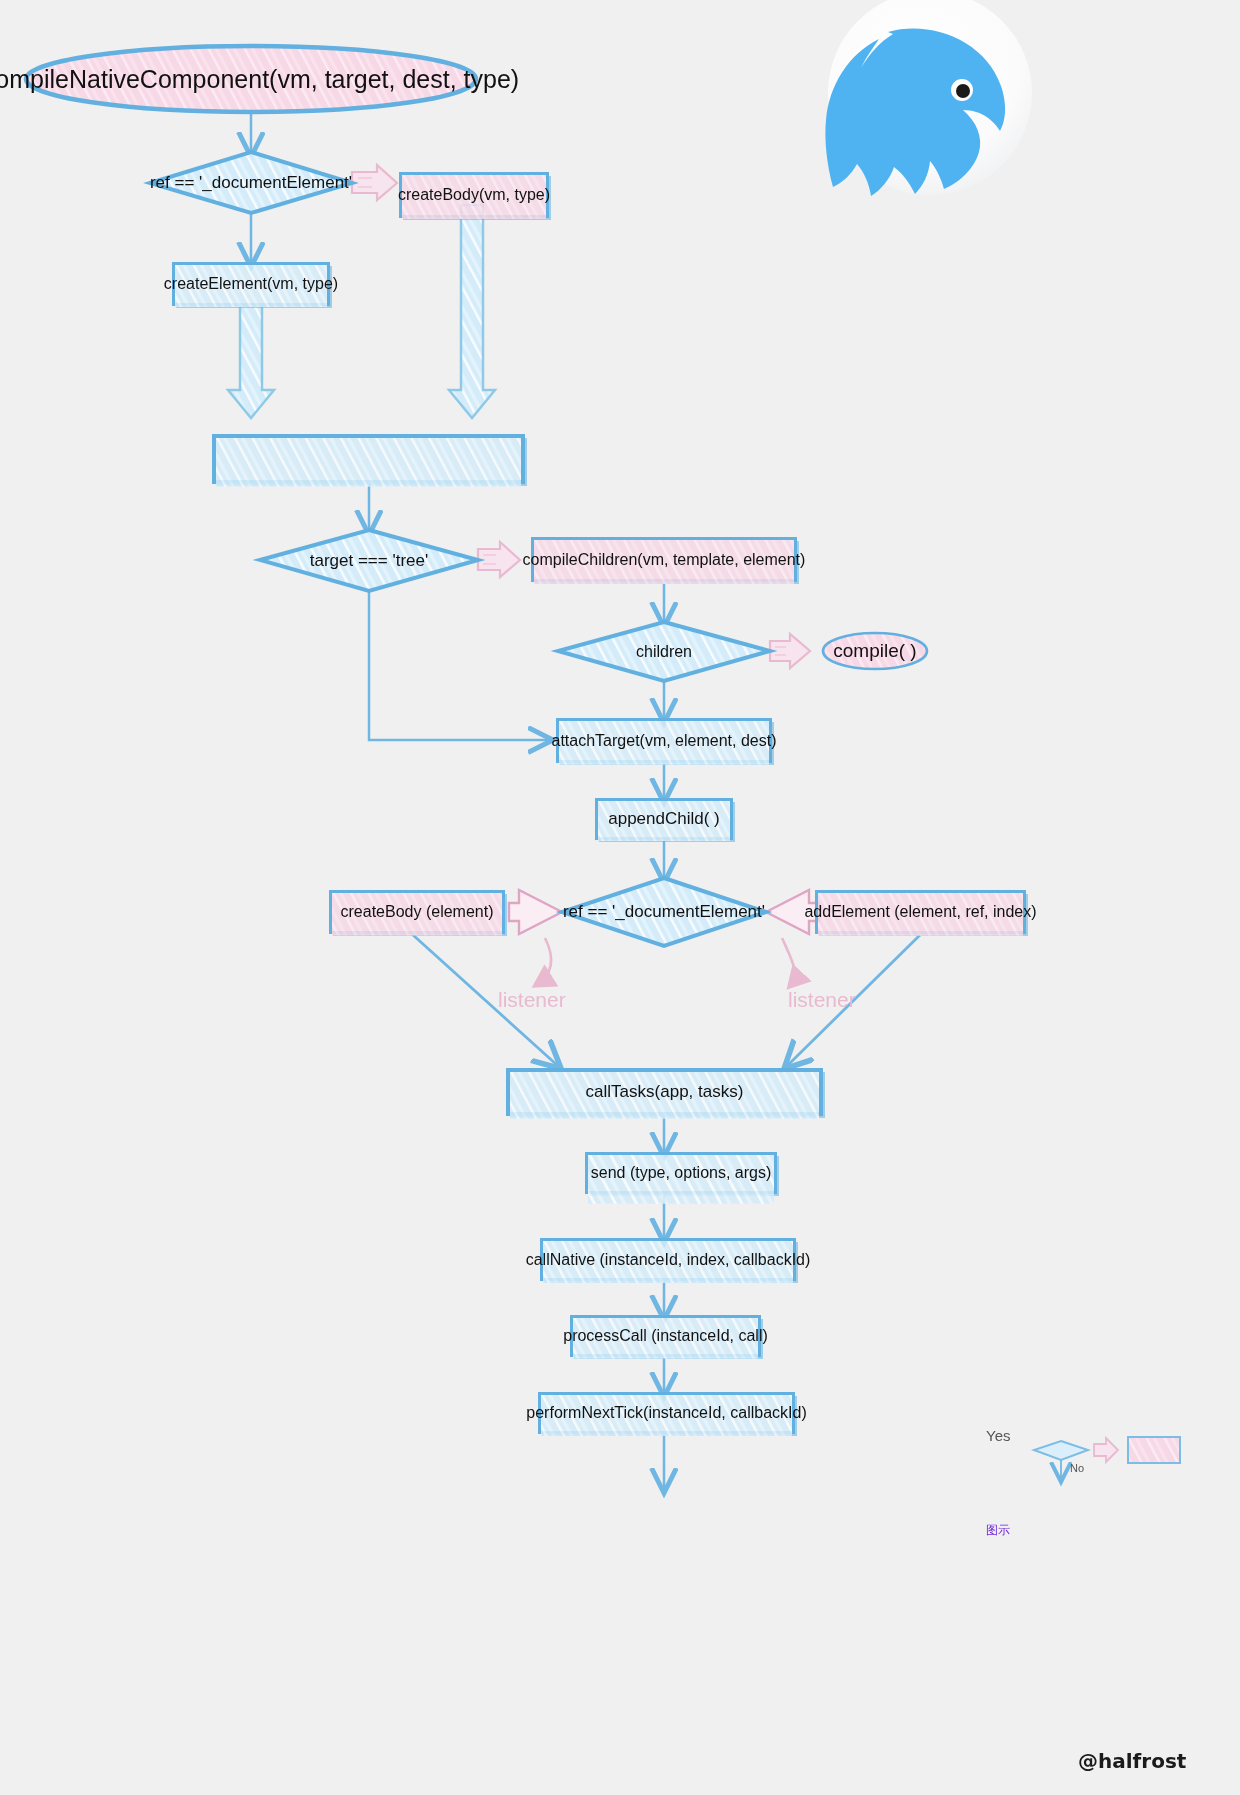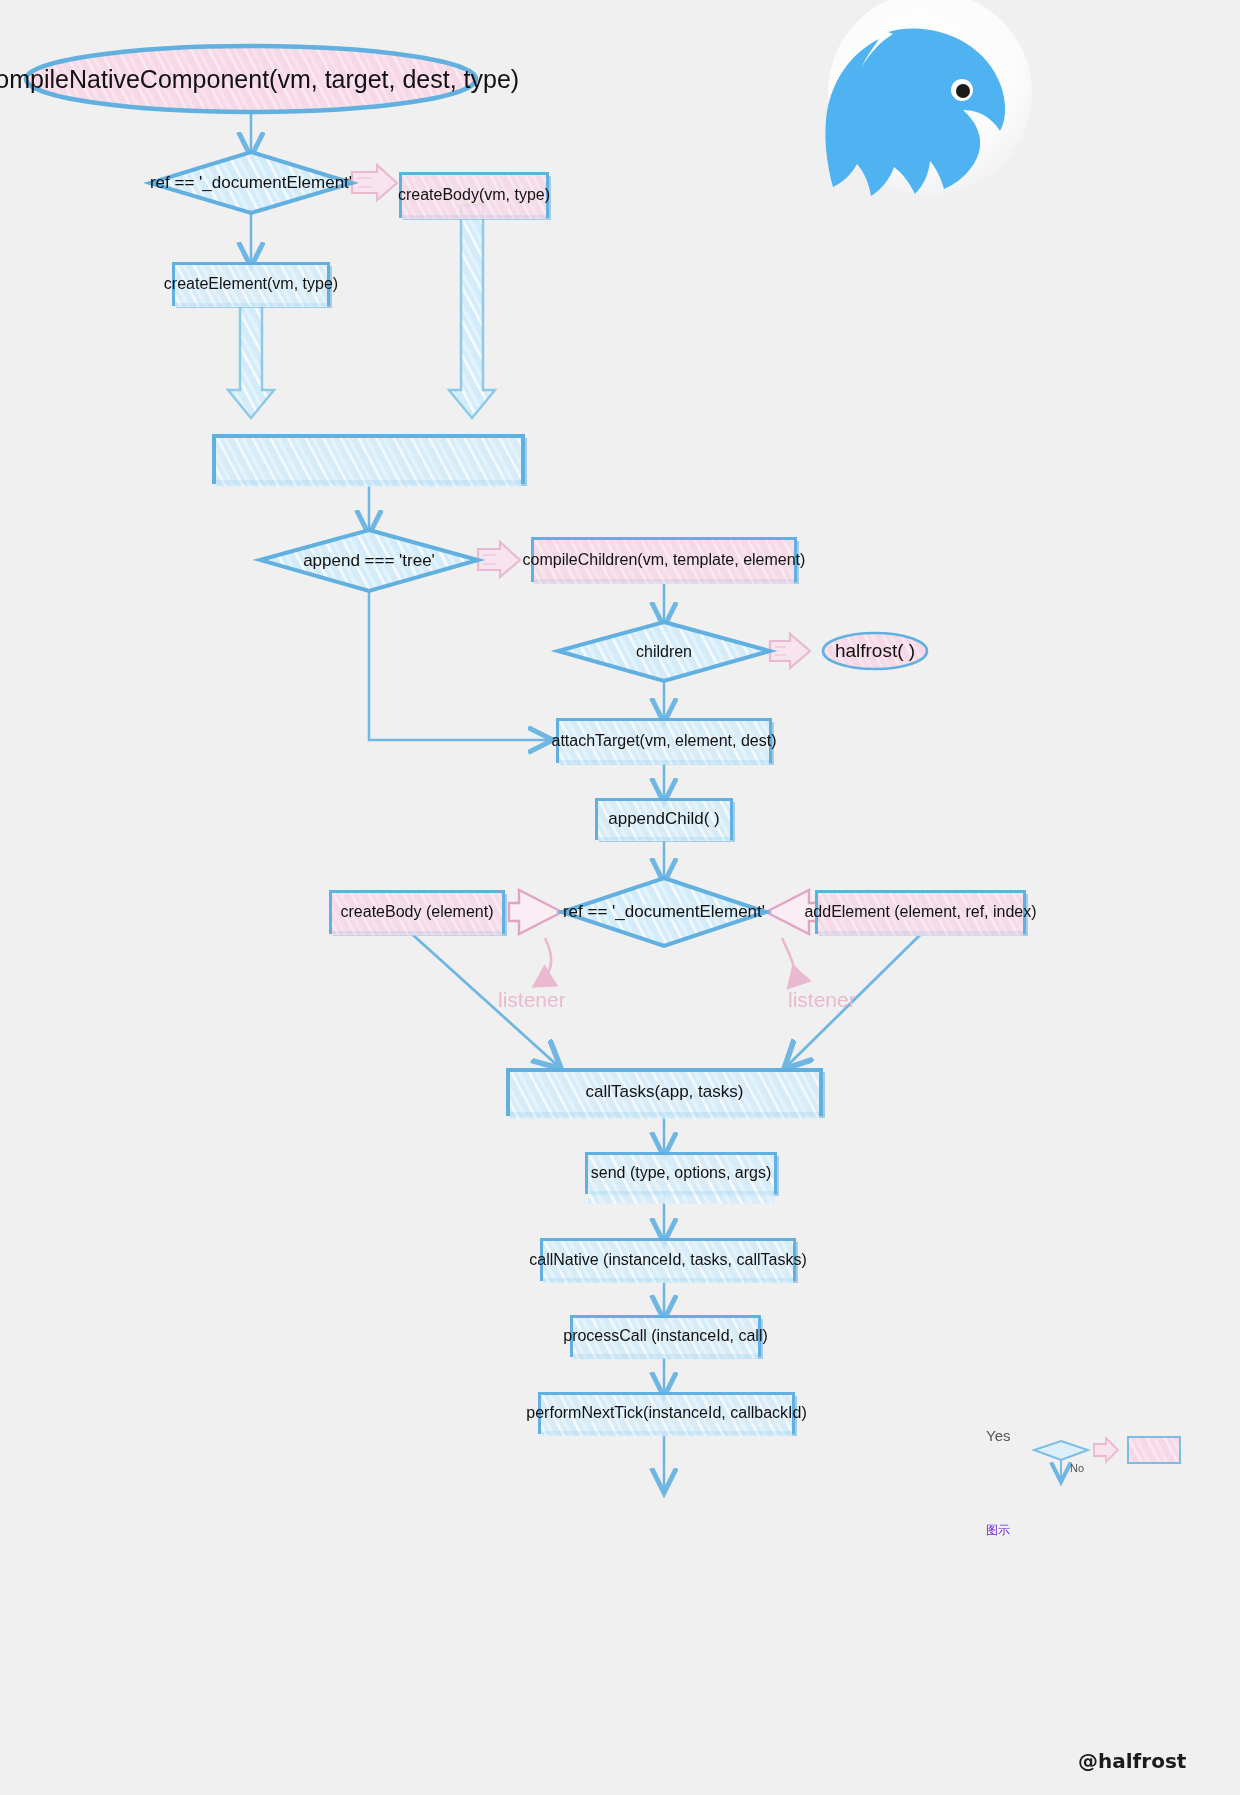--- a/index.html
+++ b/index.html
@@ -290,36 +290,36 @@
   <span class="label" style="font-size:16px;">createElement(vm, type)</span>
 </div>
 
 <div class="node rect" style="left:212px;top:434px;width:313px;height:50px;background:transparent;border-width:4px;">
   <svg class="hatch" viewBox="0 0 313 50" preserveAspectRatio="none">
       <rect width="313" height="50" fill="url(#hatchBlue)"></rect>
     </svg>
 </div>
 
 <div class="diamond-wrap" style="left:260px;top:530px;width:218px;height:61px;">
-  <span class="dlabel" style="font-size:17px;">append === 'tree'</span>
+  <span class="dlabel" style="font-size:17px;">target === 'tree'</span>
 </div>
 
 <div class="node rect pink" style="left:531px;top:537px;width:266px;height:45px;background:transparent;">
   <svg class="hatch" viewBox="0 0 266 45" preserveAspectRatio="none">
       <rect width="266" height="45" fill="url(#hatchPink)"></rect>
     </svg>
   <span class="label" style="font-size:16px;">compileChildren(vm, template, element)</span>
 </div>
 
 <div class="diamond-wrap" style="left:558px;top:622px;width:212px;height:59px;">
   <span class="dlabel" style="font-size:16px;">children</span>
 </div>
 
 <div class="node" style="left:823px;top:633px;width:104px;height:36px;">
-  <span class="label" style="font-size:19px;">halfrost( )</span>
+  <span class="label" style="font-size:19px;">compile( )</span>
 </div>
 
 <div class="node rect" style="left:556px;top:718px;width:216px;height:45px;background:transparent;">
   <svg class="hatch" viewBox="0 0 216 45" preserveAspectRatio="none">
       <rect width="216" height="45" fill="url(#hatchBlue)"></rect>
     </svg>
   <span class="label" style="font-size:16px;">attachTarget(vm, element, dest)</span>
 </div>
 
 <div class="node rect" style="left:595px;top:798px;width:138px;height:42px;background:transparent;">
@@ -361,21 +361,21 @@
   <svg class="hatch" viewBox="0 0 160 42" preserveAspectRatio="none">
       <rect width="160" height="42" fill="url(#hatchBlue)"></rect>
     </svg>
   <span class="label" style="font-size:16px;">send (type, options, args)</span>
 </div>
 
 <div class="node rect" style="left:540px;top:1238px;width:256px;height:43px;background:transparent;">
   <svg class="hatch" viewBox="0 0 256 43" preserveAspectRatio="none">
       <rect width="256" height="43" fill="url(#hatchBlue)"></rect>
     </svg>
-  <span class="label" style="font-size:16px;">callNative (instanceId, tasks, callTasks)</span>
+  <span class="label" style="font-size:16px;">callNative (instanceId, index, callbackId)</span>
 </div>
 
 <div class="node rect" style="left:570px;top:1315px;width:191px;height:42px;background:transparent;">
   <svg class="hatch" viewBox="0 0 191 42" preserveAspectRatio="none">
       <rect width="191" height="42" fill="url(#hatchBlue)"></rect>
     </svg>
   <span class="label" style="font-size:16px;">processCall (instanceId, call)</span>
 </div>
 
 <div class="node rect" style="left:538px;top:1392px;width:257px;height:42px;background:transparent;">

